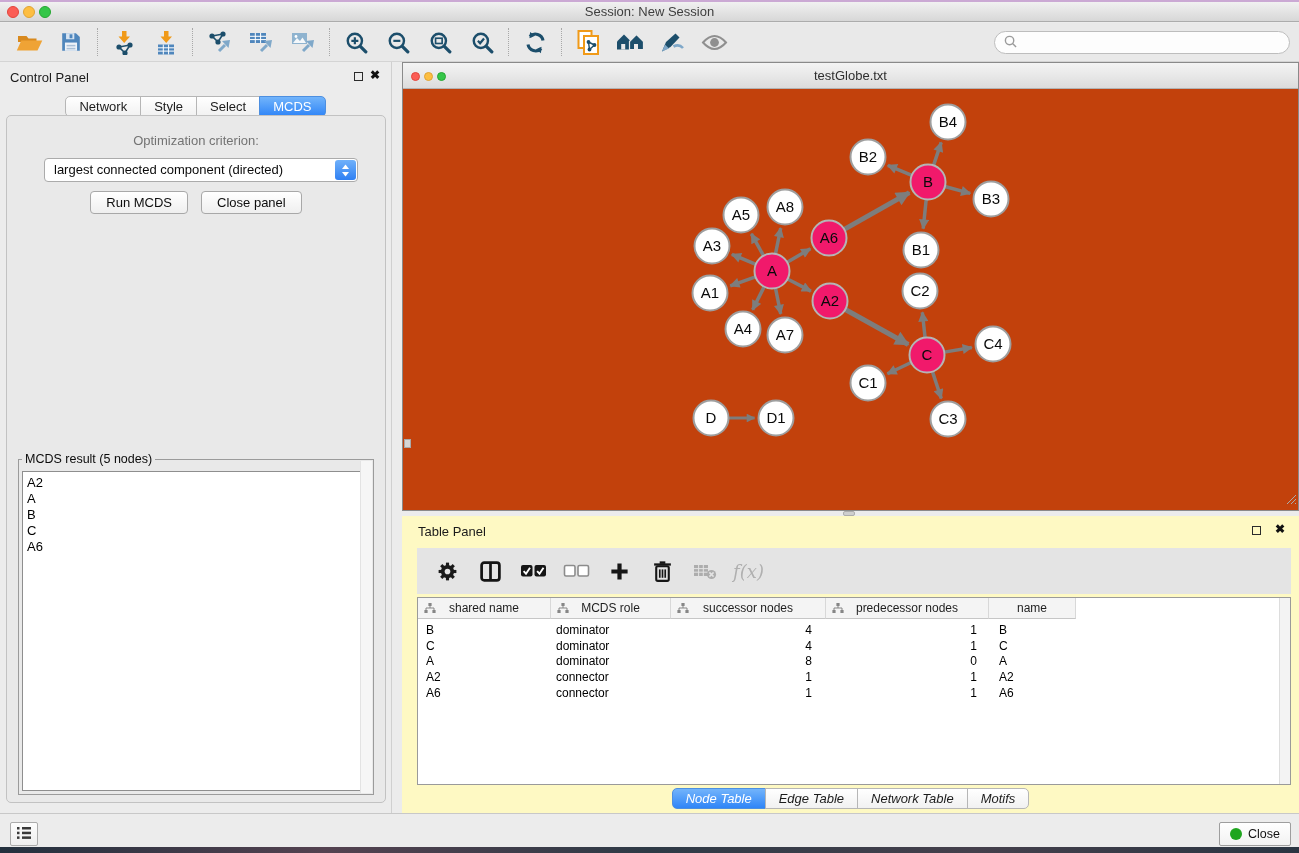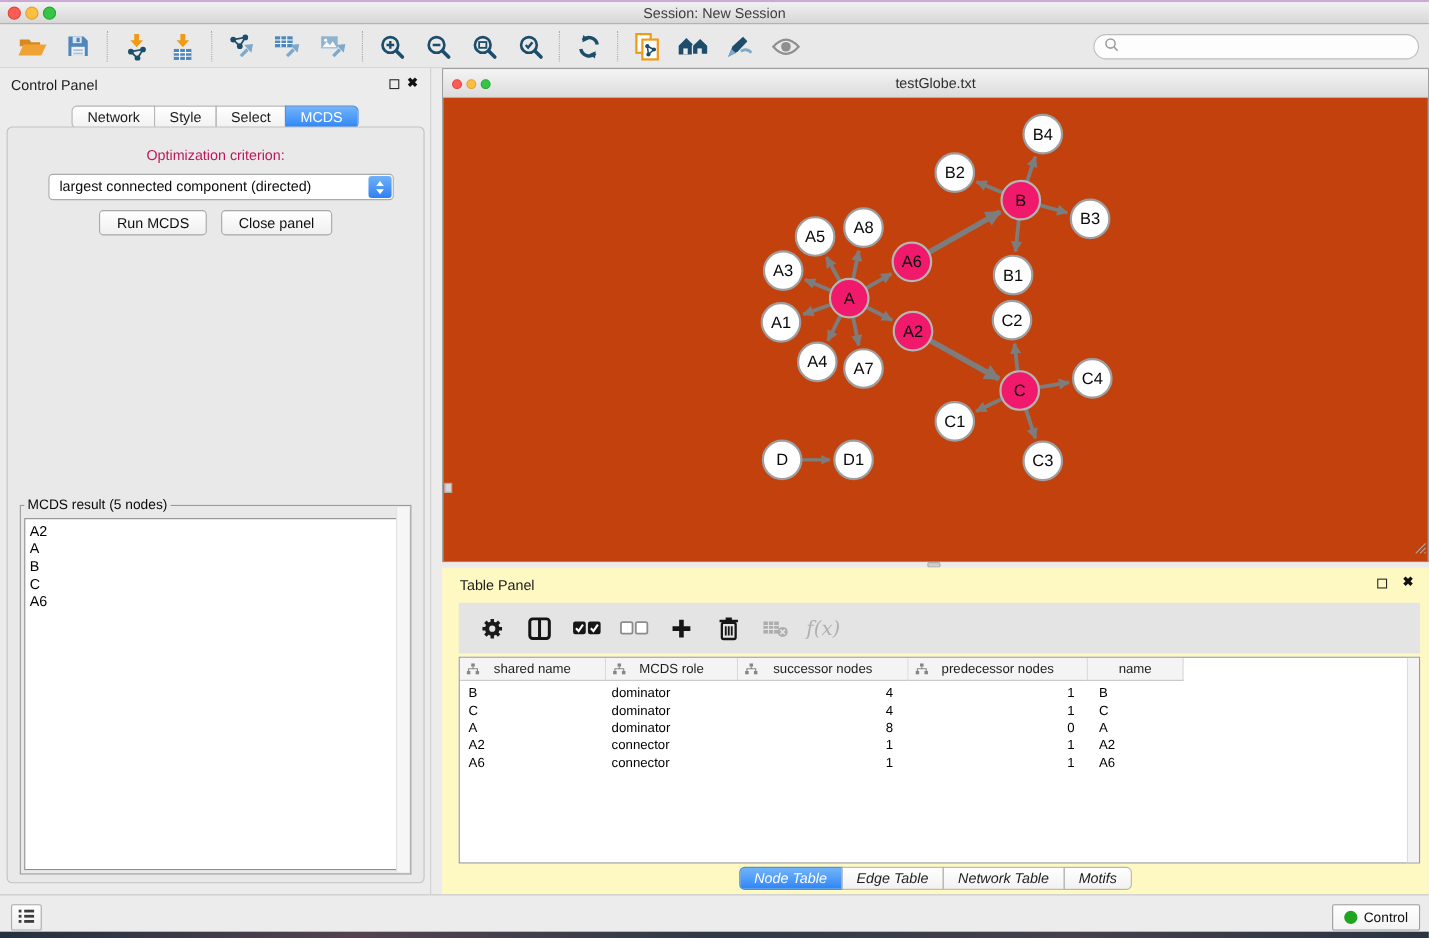--- a/index.html
+++ b/index.html
@@ -46,21 +46,21 @@
   .cp-tabs { position:absolute; left:0; top:34px; width:100%; display:flex; justify-content:center; }
   .tabbar { display:flex; }
   .tab { height:21px; line-height:20px; padding:0 13px; font-size:13px; color:#1C1C1C;
     background:linear-gradient(#FFFFFF,#F1F1F1); border:1px solid #B6B6B6; margin-left:-1px; }
   .tab:first-child { border-radius:5px 0 0 5px; margin-left:0; }
   .tab:last-child { border-radius:0 5px 5px 0; }
   .tab.active { background:linear-gradient(#72B4FB,#2F85F7); border-color:#4D8FE0; color:#FFF; }
 
   .cp-content { position:absolute; left:6px; top:53px; width:380px; height:688px;
     background:#E9E9E9; border:1px solid #C2C2C2; border-radius:5px; }
-  .opt-label { position:absolute; top:17px; width:100%; text-align:center; font-size:13px; color:#be185d; }
+  .opt-label { position:absolute; top:17px; width:100%; text-align:center; font-size:13px; color:#737373; }
   .dropdown { position:absolute; left:37px; top:42px; width:314px; height:24px; background:#FFF;
     border:1px solid #ABABAB; border-radius:4px; }
   .dd-text { position:absolute; left:9px; top:3px; font-size:13px; color:#0B0B0B; }
   .dd-stepper { position:absolute; right:1px; top:1px; width:21px; height:20px; border-radius:3px;
     background:linear-gradient(#70B1FA,#2F80F3); display:flex; align-items:center; justify-content:center; }
   .btn-row { position:absolute; left:0; top:75px; width:100%; display:flex; justify-content:center; gap:13px; }
   .btn { height:23px; padding:0 15px; font-size:13px; color:#0E0E0E;
     background:linear-gradient(#FFFFFF,#EFEFEF); border:1px solid #A8A8A8; border-radius:4px;
     font-family:"Liberation Sans",sans-serif; }
 
@@ -654,17 +654,17 @@
             <rect x="1" y="5.7" width="2.5" height="2.5"></rect>
             <rect x="6" y="5.7" width="9" height="2.5"></rect>
             <rect x="1" y="10.4" width="2.5" height="2.5"></rect>
             <rect x="6" y="10.4" width="9" height="2.5"></rect>
           </g>
         </svg>
     </span>
   </button>
   <button class="memory-btn">
     <span class="mem-dot"></span>
-    <span>Control</span>
+    <span>Close</span>
   </button>
 </div>
 
 <div class="abs wallpaper"></div>
 
 </body></html>

